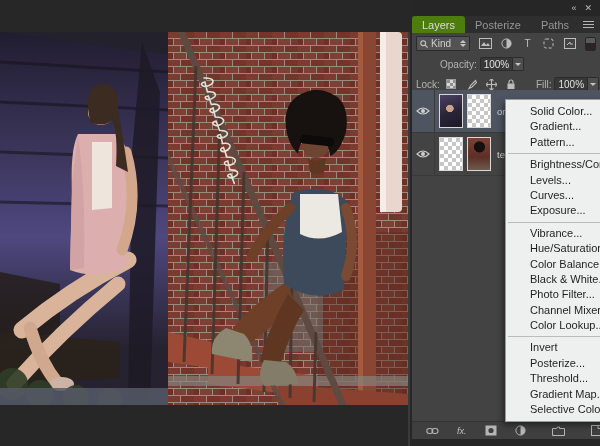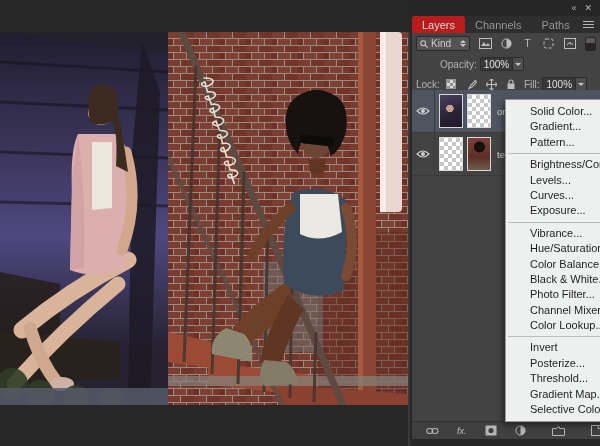--- a/index.html
+++ b/index.html
@@ -14,21 +14,21 @@
   .photo-right{left:168px;width:240px;}
   .canvas-edge{position:absolute;left:408px;top:32px;width:2px;height:414px;background:#4a4a4a;opacity:.55;}
 
   
   .panel{position:absolute;left:412px;top:0;width:188px;height:446px;background:#434343;}
   .panel-topbar{position:absolute;left:0;top:0;width:188px;height:16px;background:#262626;
                 display:flex;justify-content:flex-end;align-items:center;gap:8px;padding-right:8px;}
   .chrome-btn{color:#b9b9b9;font-size:9px;line-height:9px;cursor:default;}
   .tabbar{position:absolute;left:0;top:16px;width:188px;height:17px;background:#2e2e2e;display:flex;align-items:flex-end;}
   .tab{height:17px;padding:3px 10px 2px;font-size:11px;color:#969696;display:flex;align-items:center;}
-  .tab.active{background:#b91c1c;color:#dcdcdc;border-radius:3px 3px 0 0;}
+  .tab.active{background:#4d7c0f;color:#dcdcdc;border-radius:3px 3px 0 0;}
   .panel-menu-btn{margin-left:auto;margin-right:6px;display:flex;flex-direction:column;gap:2px;padding-bottom:5px;}
   .panel-menu-btn i{display:block;width:11px;height:1px;background:#b5b5b5;}
 
   .row-filter{position:absolute;left:0;top:33px;width:188px;height:21px;display:flex;align-items:center;padding:0 4px;}
   .combo{display:flex;align-items:center;background:#535353;border:1px solid #2b2b2b;border-radius:1px;
          height:15px;padding:0 3px;color:#cfcfcf;font-size:10px;gap:3px;}
   .kind-combo{width:56px;}
   .stepper{margin-left:auto;display:flex;flex-direction:column;gap:1px;}
   .stepper b{display:block;width:0;height:0;border-left:3px solid transparent;border-right:3px solid transparent;}
   .stepper b.up{border-bottom:3px solid #c5c5c5;}
@@ -212,21 +212,21 @@
 
   <div class="panel">
 
     <div class="panel-topbar">
       <span class="chrome-btn">«</span>
       <span class="chrome-btn">✕</span>
     </div>
 
     <div class="tabbar">
       <div class="tab active">Layers</div>
-      <div class="tab">Channels</div>
+      <div class="tab">Posterize</div>
       <div class="tab">Paths</div>
       <div class="panel-menu-btn">
           <i></i>
           <i></i>
           <i></i>
         </div>
     </div>
 
     <div class="row-filter">
       <div class="combo kind-combo">
@@ -299,21 +299,21 @@
               <path d="M3.5 1.7 L5.5 0 L7.5 1.7 M3.5 9.3 L5.5 11 L7.5 9.3 M1.7 3.5 L0 5.5 L1.7 7.5 M9.3 3.5 L11 5.5 L9.3 7.5" fill="none"></path>
             </svg>
         </div>
         <div class="licon">
           <svg width="10" height="11" viewBox="0 0 10 11">
               <rect x="1.5" y="4.5" width="7" height="5.5" fill="#bdbdbd"></rect>
               <path d="M3 4.5 V3 a2 2 0 0 1 4 0 V4.5" fill="none" stroke="#bdbdbd" stroke-width="1.2"></path>
             </svg>
         </div>
       </div>
-      <span class="lbl flbl" style="margin-left:6px">Fill:</span>
+      <span class="lbl flbl" style="margin-left:18px">Fill:</span>
       <div class="valwrap">
         <div class="valbox">100%</div>
         <div class="valdrop">
             <b></b>
           </div>
       </div>
     </div>
 
     <div class="layers-list">
       <div class="layer-row selected">

